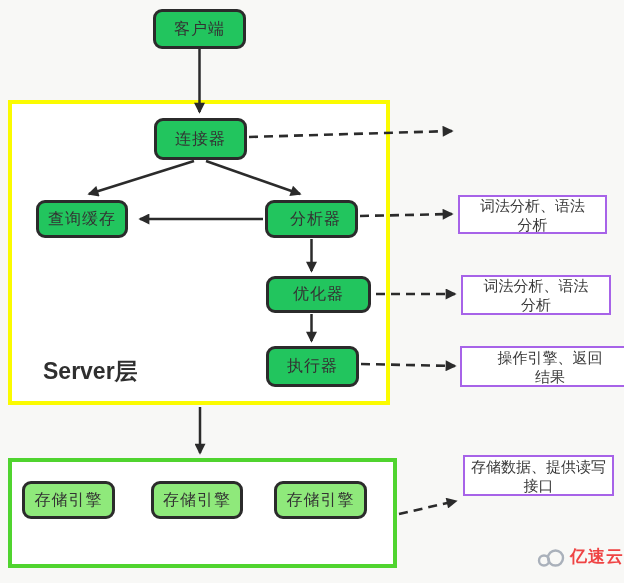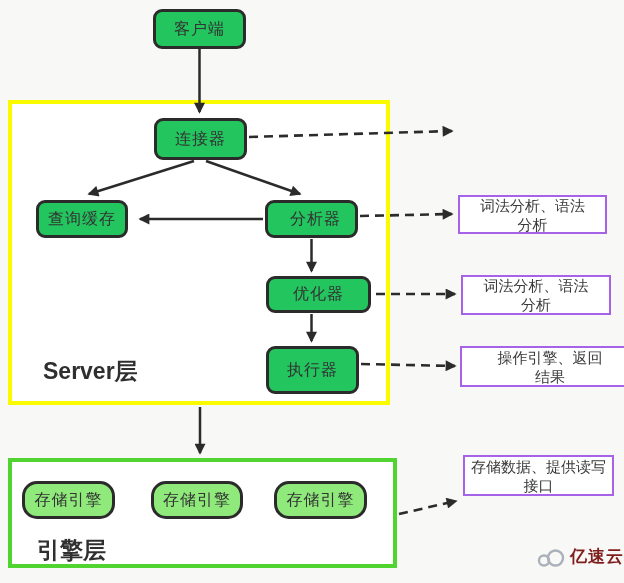--- a/index.html
+++ b/index.html
@@ -14,35 +14,35 @@
   .frame.yellow{border:4px solid #fbfb00;}
   .frame.green{border:4px solid #50d42f;}
   svg.arrows{position:absolute;left:0;top:0;z-index:5;pointer-events:none;}
   .node{
     position:absolute;box-sizing:border-box;z-index:10;
     border:3px solid #2b2b2b;border-radius:9px;
     display:flex;align-items:center;justify-content:center;
     font-size:16px;color:#333;letter-spacing:1px;
   }
   .node.yellow{background:#22c55e;}
-  .node.green{background:#8fe97b;border-radius:15px;}
+  .node.green{background:#8fe97b;}
   .note{
     position:absolute;box-sizing:border-box;z-index:10;
     background:#ffffff;border:2px solid #a763e8;
     display:flex;align-items:center;justify-content:center;
     text-align:center;white-space:pre-line;
     font-size:15px;line-height:19px;color:#3a3a3a;
   }
   .layer-label{
     position:absolute;z-index:10;font-weight:bold;font-size:23px;color:#2f2f2f;
   }
   .watermark{
     position:absolute;left:536px;top:545px;z-index:10;
     display:flex;align-items:center;gap:4px;
-    color:#7f1d1d;font-size:17px;font-weight:bold;letter-spacing:1px;
+    color:#ef4444;font-size:17px;font-weight:bold;letter-spacing:1px;
   }
 </style>
 </head>
 <body>
 
 <div class="stage">
 
   <div class="frame yellow" style="left:8px;top:100px;width:382px;height:305px;"></div>
   <div class="frame green" style="left:8px;top:458px;width:389px;height:110px;"></div>
 
@@ -73,31 +73,30 @@
   <div class="node yellow" style="left:153px;top:9px;width:93px;height:40px;">客户端</div>
 
   <div class="node yellow" style="left:154px;top:118px;width:93px;height:42px;">连接器</div>
 
   <div class="node yellow" style="left:36px;top:200px;width:92px;height:38px;">查询缓存</div>
 
   <div class="node yellow" style="left:265px;top:200px;width:93px;height:38px;padding-left:8px;">分析器</div>
 
   <div class="node yellow" style="left:266px;top:276px;width:105px;height:37px;">优化器</div>
 
-  <div class="node yellow" style="left:266px;top:346px;width:93px;height:48px;">执行器</div>
+  <div class="node yellow" style="left:266px;top:346px;width:93px;height:41px;">执行器</div>
 
   <div class="layer-label" style="left:43px;top:356px;">Server层</div>
 
   <div class="node green" style="left:22px;top:481px;width:93px;height:38px;">存储引擎</div>
 
   <div class="node green" style="left:151px;top:481px;width:92px;height:38px;">存储引擎</div>
 
   <div class="node green" style="left:274px;top:481px;width:93px;height:38px;">存储引擎</div>
 
-  <div class="layer-label" style="left:37px;top:535px;">引擎层</div>
 
 
   <div class="note" style="left:458px;top:195px;width:149px;height:39px;">词法分析、语法
 分析</div>
 
   <div class="note" style="left:461px;top:275px;width:150px;height:40px;">词法分析、语法
 分析</div>
 
   <div class="note" style="left:460px;top:346px;width:180px;height:41px;">操作引擎、返回
 结果</div>

